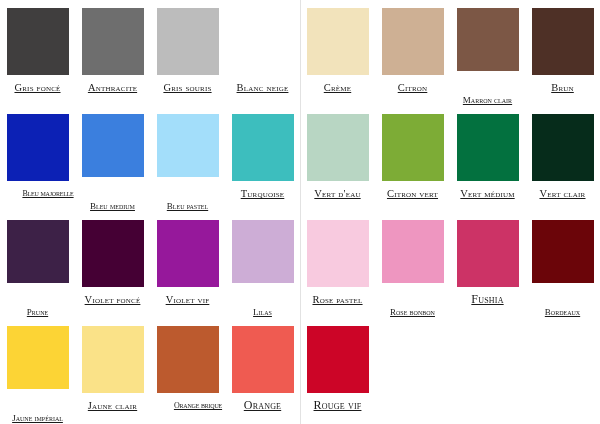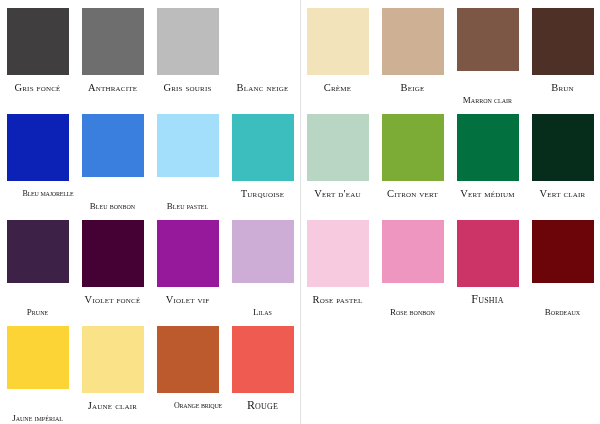--- a/index.html
+++ b/index.html
@@ -30,20 +30,21 @@
     height: 424px;
     background: #e2e2e2;
   }
   #swatch-grid {
     position: relative;
     display: grid;
     grid-template-columns: repeat(8, 75px);
     grid-template-rows: repeat(4, 106px);
     width: 600px;
     height: 424px;
+    text-decoration: underline;
   }
   .swatch-cell {
     position: relative;
     width: 75px;
     height: 106px;
     box-sizing: border-box;
     display: flex;
     flex-direction: column;
     align-items: center;
   }
@@ -101,37 +102,37 @@
       <div class="swatch-cell">
         <div class="swatch-chip" style="background: rgb(255, 255, 255);"></div>
         <div class="swatch-label">Blanc neige</div>
       </div>
       <div class="swatch-cell">
         <div class="swatch-chip" style="background: rgb(242, 227, 187);"></div>
         <div class="swatch-label">Crème</div>
       </div>
       <div class="swatch-cell">
         <div class="swatch-chip" style="background: rgb(206, 176, 148);"></div>
-        <div class="swatch-label">Beige</div>
+        <div class="swatch-label">Citron</div>
       </div>
       <div class="swatch-cell">
         <div class="swatch-chip" style="background: rgb(124, 87, 69);"></div>
         <div class="swatch-label tight">Marron clair</div>
       </div>
       <div class="swatch-cell">
         <div class="swatch-chip" style="background: rgb(78, 48, 38);"></div>
         <div class="swatch-label">Brun</div>
       </div>
       <div class="swatch-cell">
         <div class="swatch-chip" style="background: rgb(12, 33, 181);"></div>
         <div class="swatch-label tighter">Bleu majorelle</div>
       </div>
       <div class="swatch-cell">
         <div class="swatch-chip" style="background: rgb(59, 127, 222);"></div>
-        <div class="swatch-label tight">Bleu bonbon</div>
+        <div class="swatch-label tight">Bleu medium</div>
       </div>
       <div class="swatch-cell">
         <div class="swatch-chip" style="background: rgb(163, 222, 250);"></div>
         <div class="swatch-label tight">Bleu pastel</div>
       </div>
       <div class="swatch-cell">
         <div class="swatch-chip" style="background: rgb(61, 190, 190);"></div>
         <div class="swatch-label">Turquoise</div>
       </div>
       <div class="swatch-cell">
@@ -189,16 +190,20 @@
       <div class="swatch-cell">
         <div class="swatch-chip" style="background: rgb(250, 226, 136);"></div>
         <div class="swatch-label">Jaune clair</div>
       </div>
       <div class="swatch-cell">
         <div class="swatch-chip" style="background: rgb(188, 90, 46);"></div>
         <div class="swatch-label tighter">Orange brique</div>
       </div>
       <div class="swatch-cell">
         <div class="swatch-chip" style="background: rgb(239, 91, 81);"></div>
-        <div class="swatch-label big">Rouge</div>
+        <div class="swatch-label big">Orange</div>
+      </div>
+      <div class="swatch-cell">
+        <div class="swatch-chip" style="background: rgb(204, 5, 39);"></div>
+        <div class="swatch-label big">Rouge vif</div>
       </div>
     </div>
 </div>
 
 </body></html>

